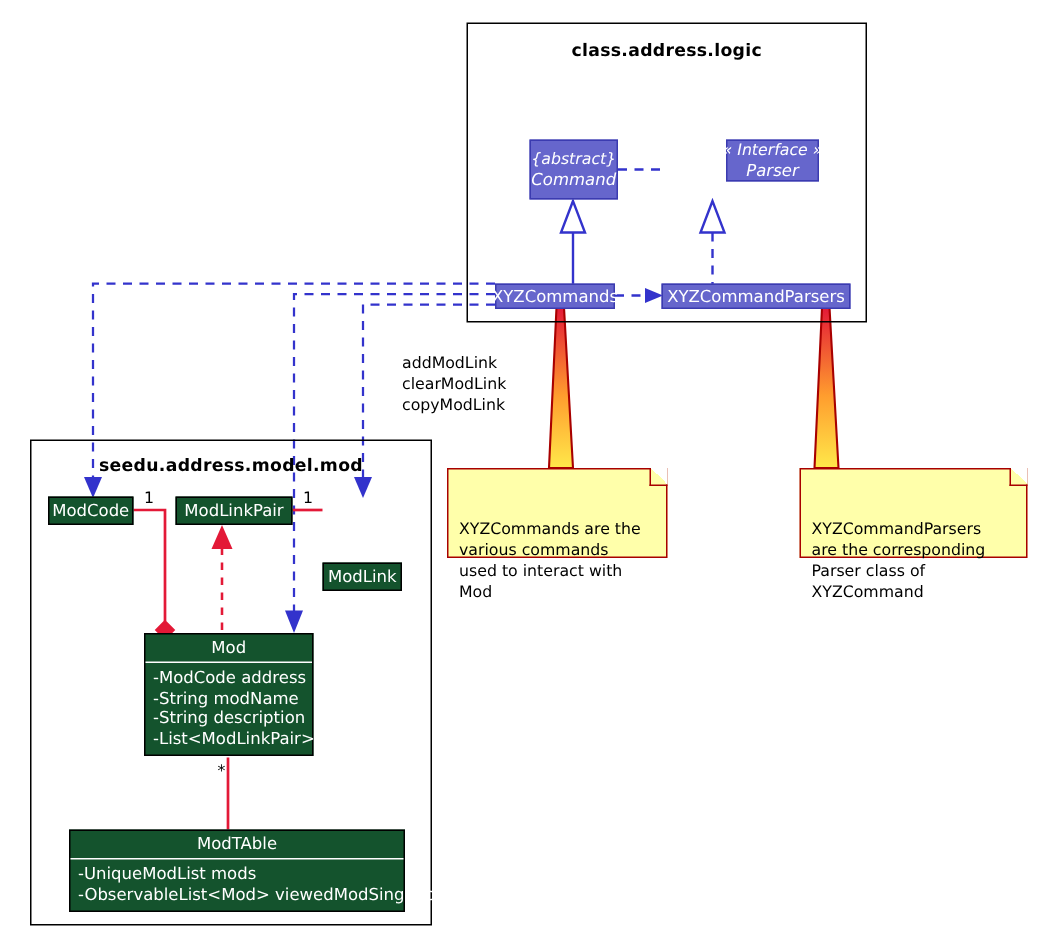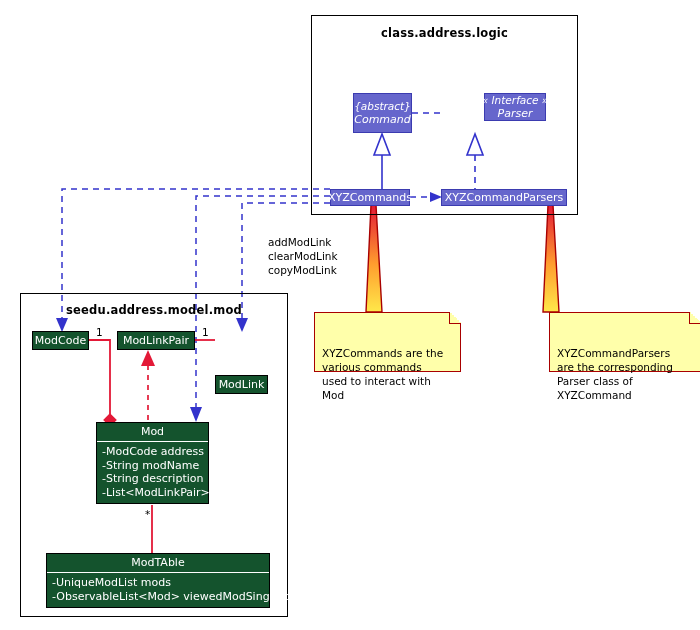--- a/index.html
+++ b/index.html
@@ -102,21 +102,20 @@
   .note {
     position: absolute;
     background: #ffffaa;
     border: 1.4px solid #a80000;
     box-sizing: border-box;
     font-size: 10.5px;
     line-height: 14px;
     color: #000000;
     padding: 5px 15px 5px 7px;
     white-space: pre-line;
-    margin-left: 16px;
   }
   .note .fold {
     position: absolute;
     top: -1px;
     right: -1px;
     width: 11px;
     height: 11px;
     background: linear-gradient(225deg, #ffffff 0 50%, #ffffaa 50% 100%);
     border-left: 1.4px solid #a80000;
     border-bottom: 1.4px solid #a80000;

